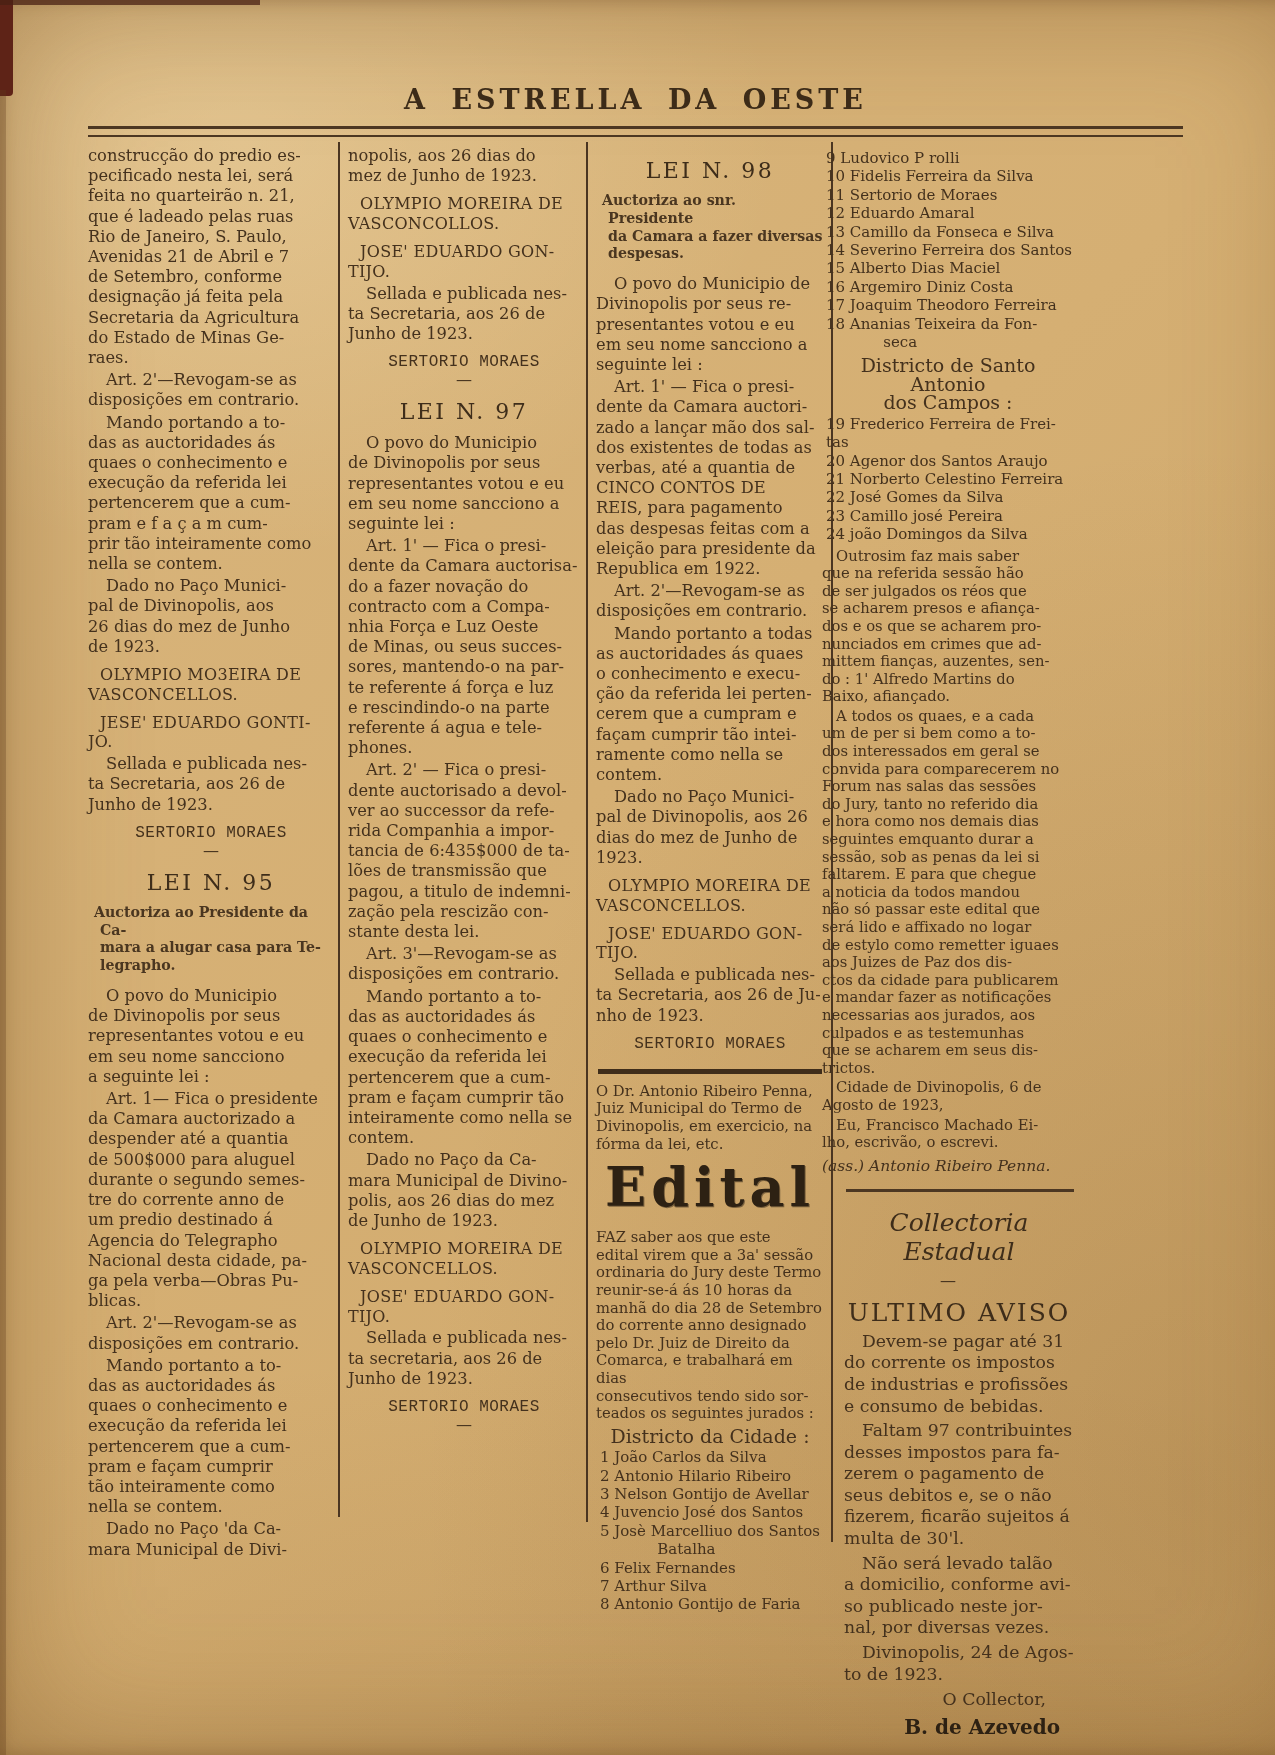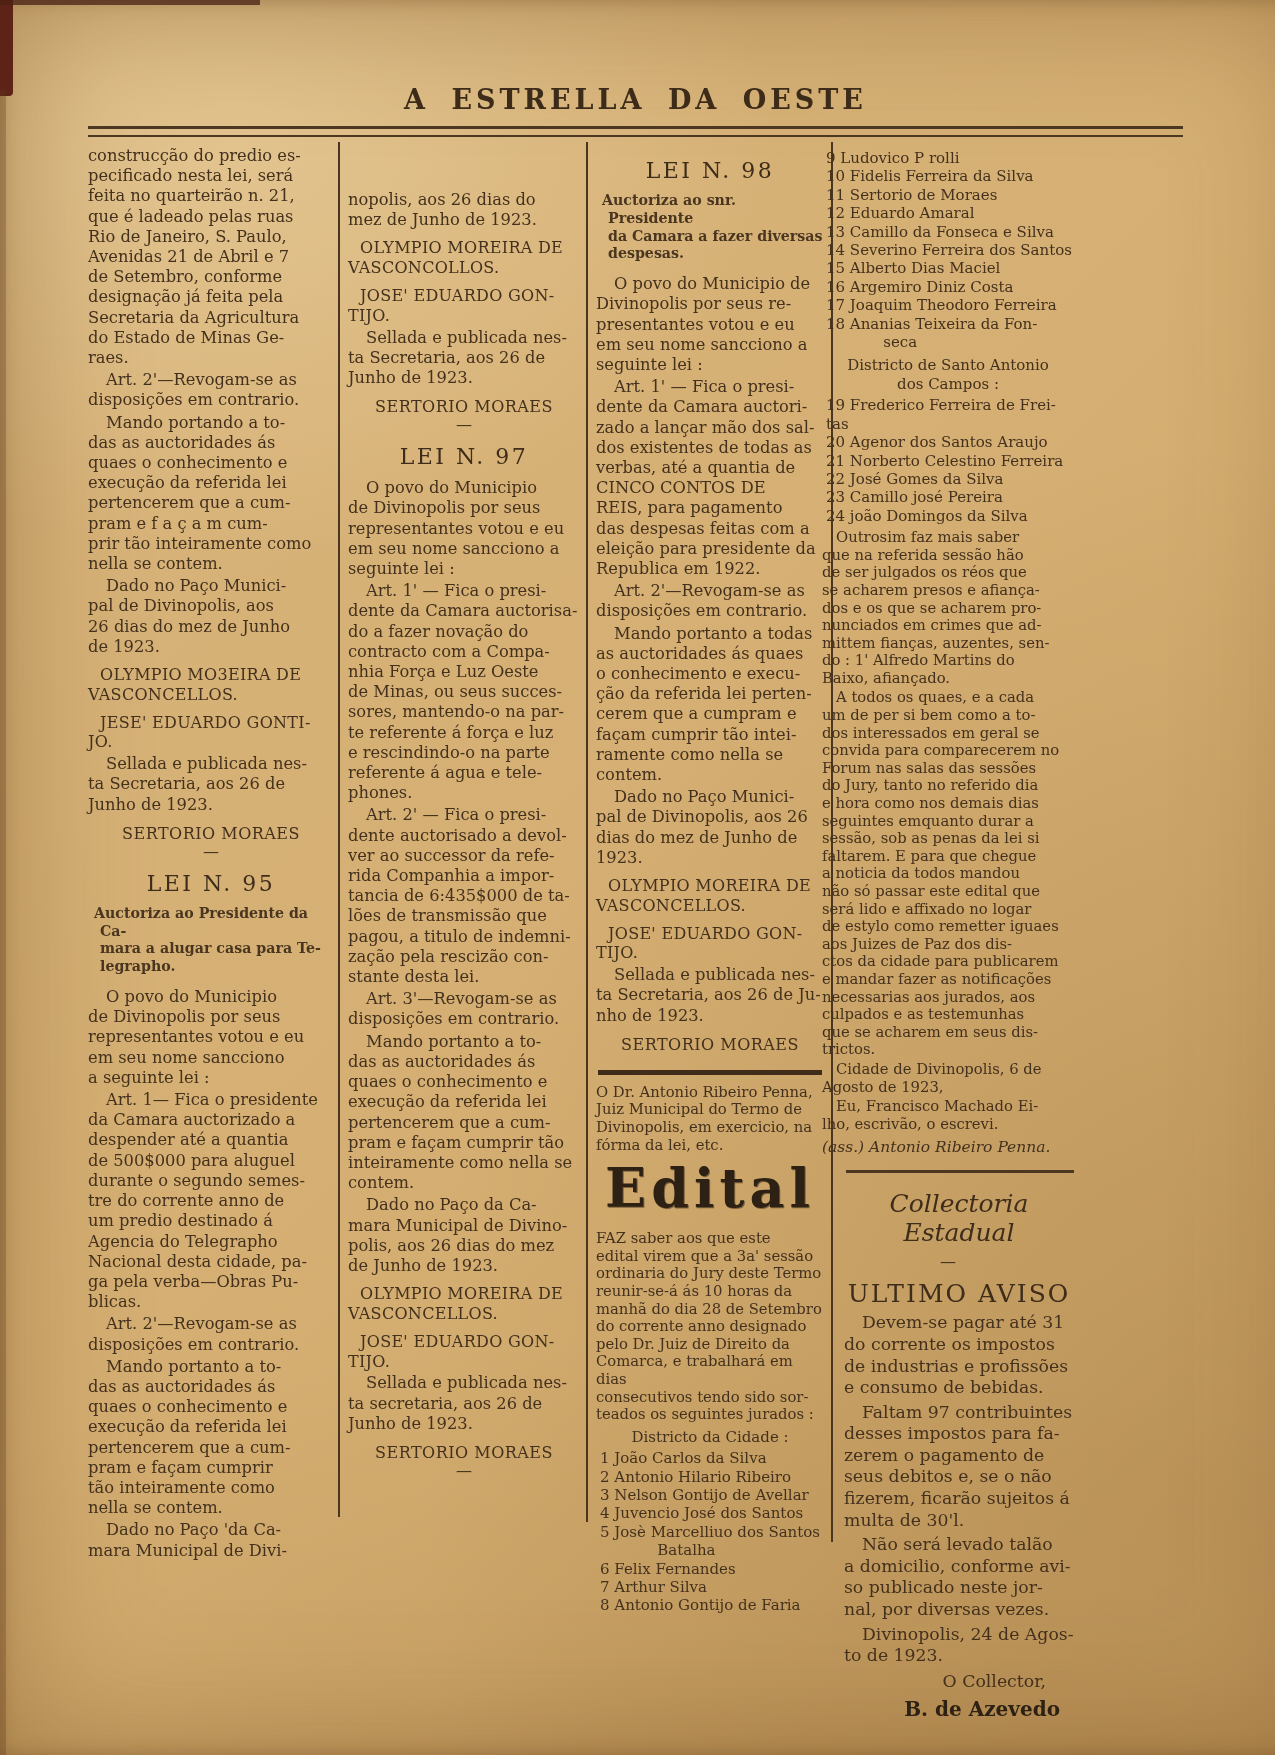--- a/index.html
+++ b/index.html
@@ -32,36 +32,36 @@
     position:absolute;left:88px;top:126px;width:1095px;height:6px;
     border-top:3px solid #4c3722;border-bottom:2px solid #4c3722;
   }
   .vrule{position:absolute;top:142px;width:2px;background:#4a3521;}
   #vrule1{left:338px;height:1375px;}
   #vrule2{left:586px;height:1380px;}
   #vrule3{left:831px;height:1400px;}
 
   .col{position:absolute;top:146px;}
   #col1{left:88px;width:246px;}
-  #col2{left:348px;width:232px;margin-top:44px;}
+  #col2{left:348px;width:232px;}
   #col3{left:596px;width:228px;}
   #col4{left:822px;width:252px;}
 
   .blk{white-space:pre-line;}
   .p  {font-size:16.3px;line-height:20.2px;text-indent:18px;margin:0 0 2px;}
   .pn {font-size:16.3px;line-height:20.2px;margin:0 0 2px;}
   .ps {font-size:14.8px;line-height:17.6px;text-indent:14px;margin:0 0 2px;}
   .pns{font-size:14.8px;line-height:17.6px;margin:0 0 2px;}
   .sig{font-size:16px;line-height:19.8px;text-indent:12px;margin:8px 0 2px;letter-spacing:.3px;}
-  .sigc{font-size:16px;text-align:center;margin:9px 0 0;letter-spacing:.5px;}
+  .sigc{font-size:16px;text-align:center;margin:9px 0 0;letter-spacing:.5px;font-family:Liberation Mono, monospace;}
   .dash{text-align:center;font-size:16px;line-height:14px;margin:2px 0 6px;}
   .law{text-align:center;font-size:22px;letter-spacing:2.5px;margin:12px 0 9px;color:#3e2d1a;}
   .cap{font-size:14.2px;line-height:17.8px;font-weight:bold;color:#4a3620;padding-left:12px;text-indent:-6px;margin:0 0 11px;}
   .list{white-space:pre-wrap;font-size:15px;line-height:18.4px;margin:3px 0 3px;padding-left:4px;}
-  .lh{font-size:15px;line-height:18.4px;text-align:center;margin:5px 0 3px;}
+  .lh{font-size:19px;line-height:18.4px;text-align:center;margin:5px 0 3px;}
   .disp{font-family:"DejaVu Serif",serif;font-weight:bold;font-size:54px;line-height:62px;
         letter-spacing:5px;text-align:center;color:#2d2113;margin:4px 0 10px;
         text-shadow:1px 1px 0 rgba(45,33,19,.5);}
   .hrule{height:5px;background:#3f2d1a;margin:16px 2px 8px;white-space:normal;}
   .hrule2{height:3px;background:#4c3722;margin:14px 0 10px 24px;white-space:normal;}
   .ass{font-size:15.5px;font-style:italic;margin:6px 0 0;}
   .ital{font-style:italic;font-size:25px;text-align:center;margin:16px 0 8px 22px;color:#3e2d1a;}
   .big{font-size:25px;letter-spacing:2px;text-align:center;margin:10px 0 4px 22px;color:#3e2d1a;}
   .lgp{font-size:17.3px;line-height:21.6px;text-indent:18px;margin:0 0 3px 22px;}
   .right{font-size:17.3px;text-align:right;padding-right:28px;margin:4px 0 6px 22px;}

